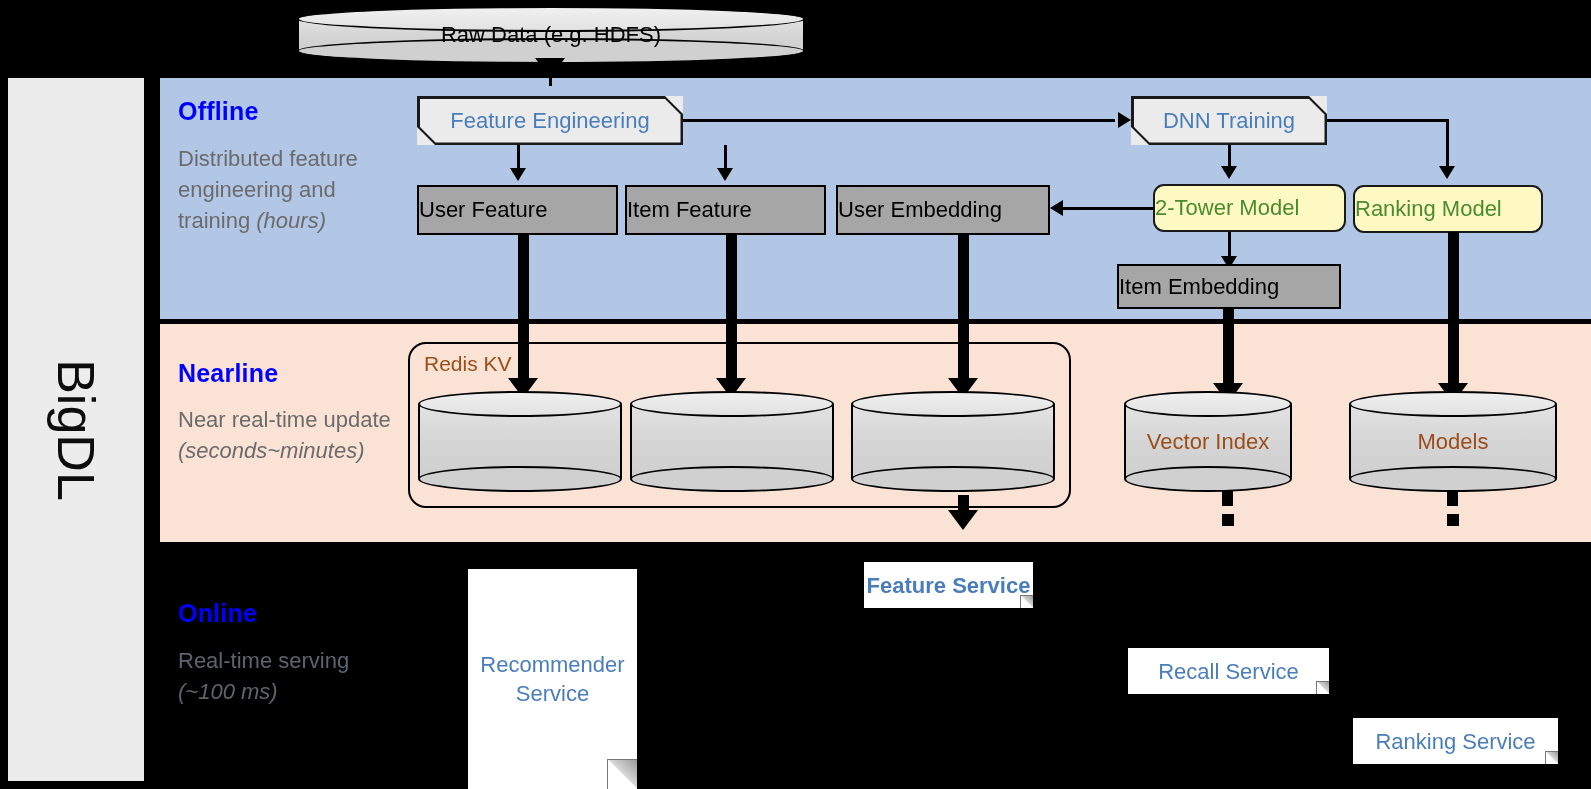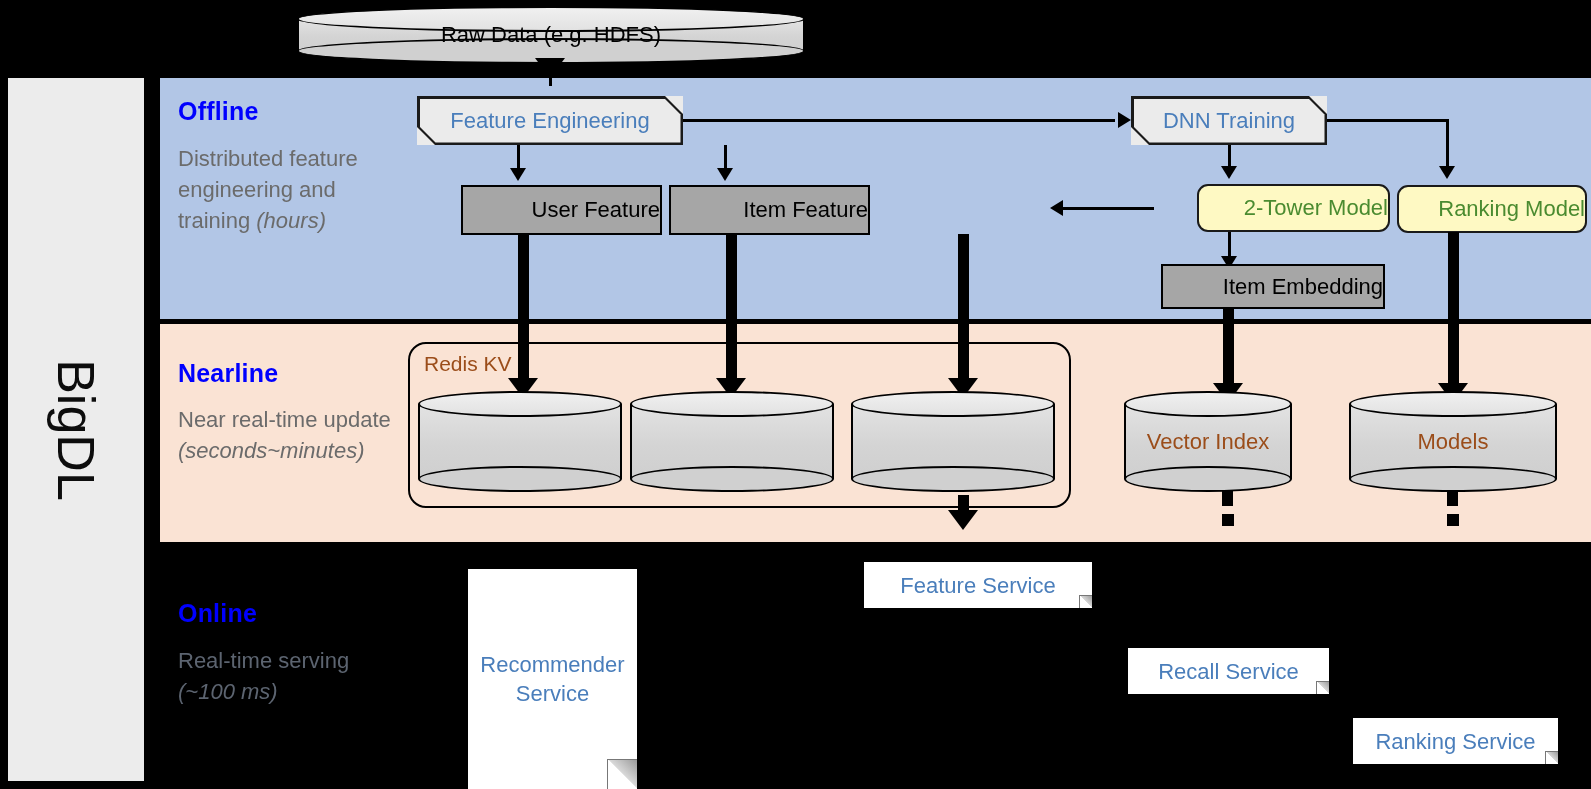--- a/index.html
+++ b/index.html
@@ -41,22 +41,22 @@
   }
   .band-sub i { font-style: italic; }
   #t-offline  { left:178px; top:97px; }
   #s-offline  { left:178px; top:143px; }
   #t-nearline { left:178px; top:359px; }
   #s-nearline { left:178px; top:404px; }
   #t-online   { left:178px; top:599px; color:#0000ff; }
   #s-online   { left:178px; top:645px; color:#5c6470; }
 
   
-  .node { position:absolute; display:flex; align-items:center; justify-content:flex-end;
-          text-align:center;margin-left:44px; }
+  .node { position:absolute; display:flex; align-items:center; justify-content:flex-start;
+          text-align:center; }
 
   
   .rect-grey {
     background:#a6a6a6; border:2.5px solid #000; color:#000;
     font-size:22px;
   }
 
   
   .proc-round {
     background:#fef9c3; border:2.5px solid #1a1a1a; border-radius:11px;
@@ -209,20 +209,23 @@
   <div class="ln ln-thin-h" style="left:1327px; top:119px; width:121px;"></div>
   <div class="ln ln-thin-v" style="left:1446px; top:119px; height:50px;"></div>
   <div class="arw-thin-down" style="left:1439px; top:166px;"></div>
 
   <div class="node rect-grey" style="left:417px; top:185px; width:201px; height:50px;">
     <span>User Feature</span>
   </div>
   <div class="node rect-grey" style="left:625px; top:185px; width:201px; height:50px;">
     <span>Item Feature</span>
   </div>
+  <div class="node rect-grey" style="left:836px; top:185px; width:214px; height:50px;">
+    <span>User Embedding</span>
+  </div>
 
   <div class="node proc-round proc-green" style="left:1153px; top:184px; width:193px; height:48px;">
     <span>2-Tower Model</span>
   </div>
 
   <div class="ln ln-thin-h" style="left:1062px; top:207px; width:92px;"></div>
   <div class="arw-thin-left" style="left:1050px; top:200px;"></div>
 
   <div class="node proc-round proc-green" style="left:1353px; top:185px; width:190px; height:48px;">
     <span>Ranking Model</span>
@@ -292,21 +295,21 @@
   <div class="dot" style="left:1222px; top:514px;"></div>
 
   <div class="dot" style="left:1447px; top:490px; width:11px; height:16px;"></div>
   <div class="dot" style="left:1447px; top:514px;"></div>
 
   <div class="doc" id="recommender-service" style="left:468px; top:569px; width:169px; height:220px;">
     <span>Recommender Service</span>
     <div class="fold"></div>
   </div>
 
-  <div class="doc" style="left:864px; top:562px; width:228px; height:46px;">
+  <div class="doc" style="left:864px; top:562px; width:169px; height:46px;font-weight:bold;">
     <span>Feature Service</span>
     <div class="fold"></div>
   </div>
 
   <div class="doc" style="left:1353px; top:718px; width:205px; height:46px;">
     <span>Ranking Service</span>
     <div class="fold"></div>
   </div>
 
   <div class="doc" style="left:1128px; top:648px; width:201px; height:46px;">

